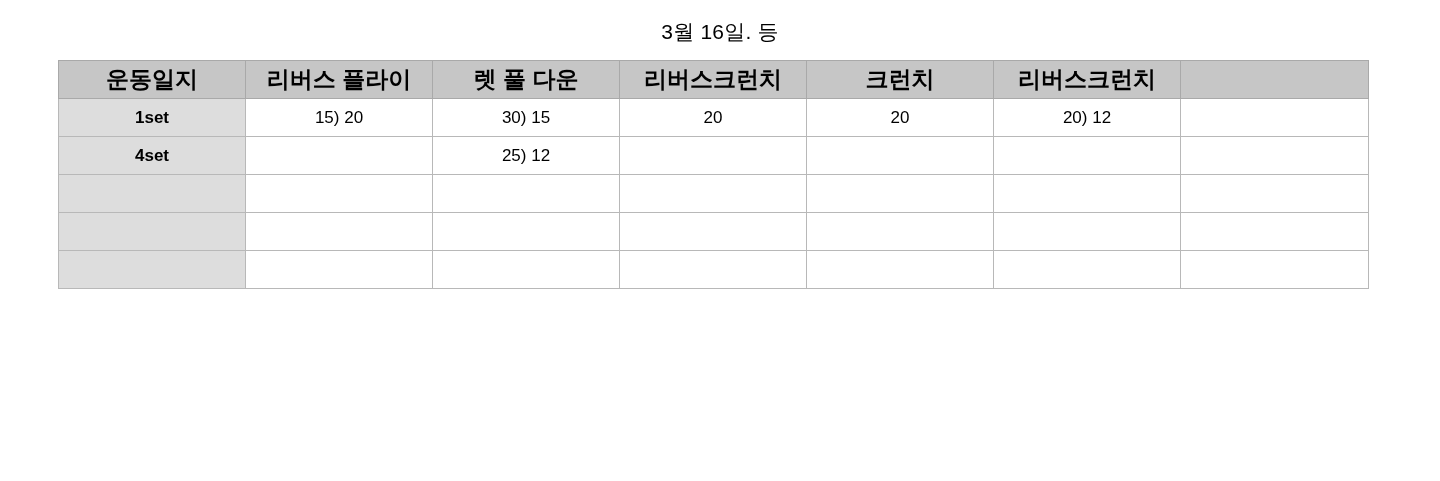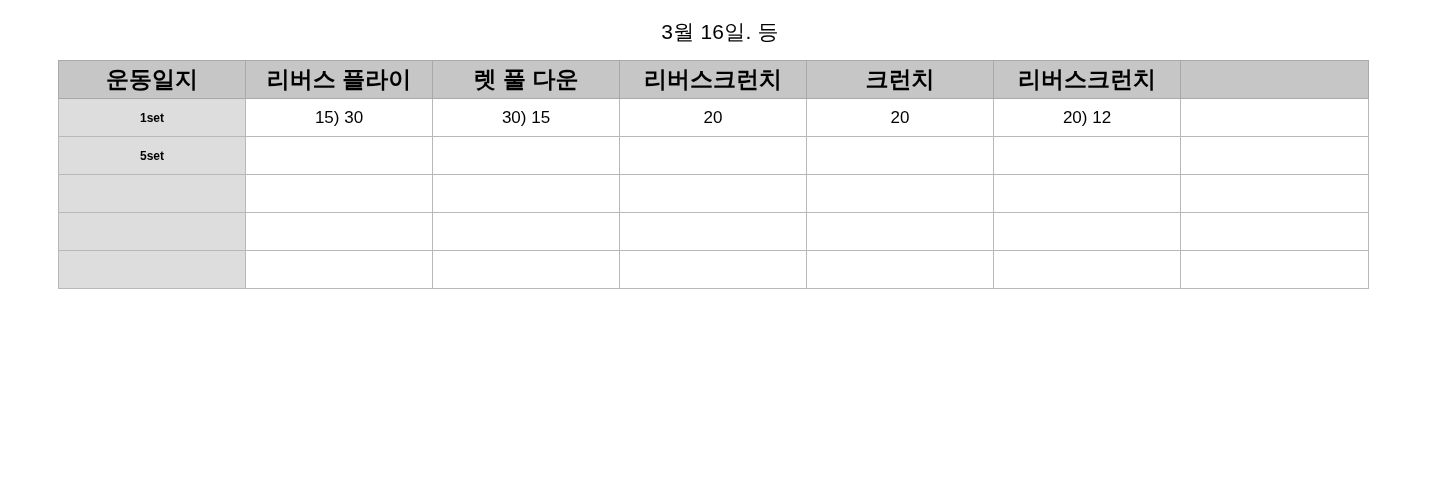--- a/index.html
+++ b/index.html
@@ -69,21 +69,21 @@
     font-size: 23px;
     height: 38px;
     border-color: #a9a9a9;
   }
   table.workout thead th.blank-head {
     background: #c6c6c6;
   }
   table.workout td.row-label {
     background: #dddddd;
     font-weight: bold;
-    font-size: 12px;
+    font-size: 17px;
   }
   table.workout td.row-label.empty-label {
     background: #dddddd;
   }
   table.workout td.cell {
     background: #ffffff;
   }
 </style>
 </head>
 <body>
@@ -110,31 +110,31 @@
           <th>렛 풀 다운</th>
           <th>리버스크런치</th>
           <th>크런치</th>
           <th>리버스크런치</th>
           <th class="blank-head"></th>
         </tr>
       </thead>
       <tbody>
         <tr>
           <td class="row-label">1set</td>
-          <td class="cell">15) 30</td>
+          <td class="cell">15) 20</td>
           <td class="cell">30) 15</td>
           <td class="cell">20</td>
           <td class="cell">20</td>
           <td class="cell">20) 12</td>
           <td class="cell"></td>
         </tr>
         <tr>
-          <td class="row-label">5set</td>
+          <td class="row-label">4set</td>
           <td class="cell"></td>
-          <td class="cell"></td>
+          <td class="cell">25) 12</td>
           <td class="cell"></td>
           <td class="cell"></td>
           <td class="cell"></td>
           <td class="cell"></td>
         </tr>
         <tr>
           <td class="row-label empty-label"></td>
           <td class="cell"></td>
           <td class="cell"></td>
           <td class="cell"></td>

